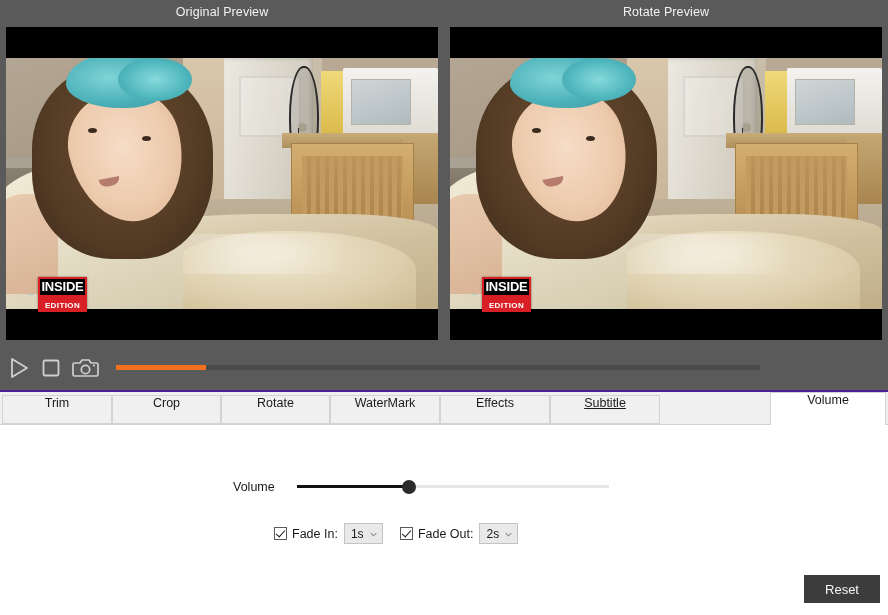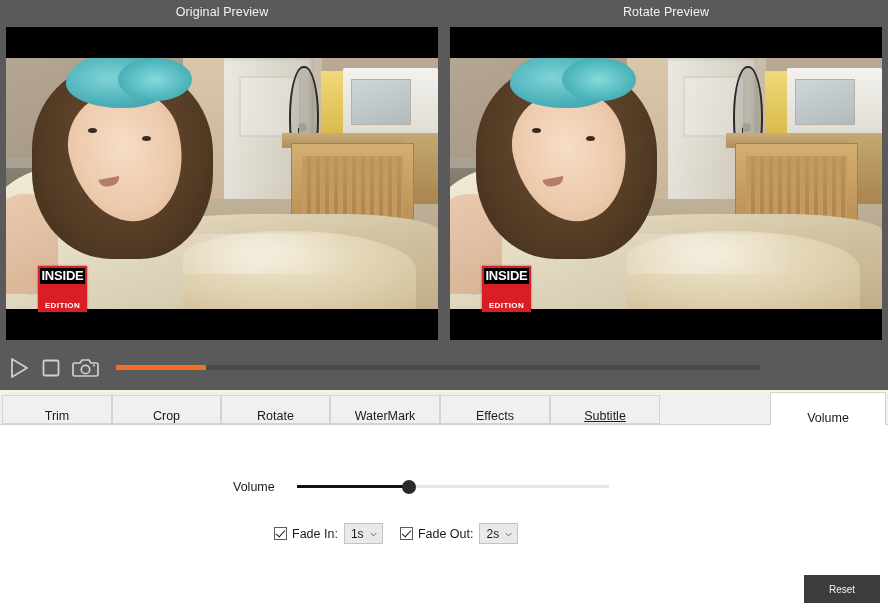--- a/index.html
+++ b/index.html
@@ -6,21 +6,21 @@
     margin: 0; padding: 0;
     width: 888px; height: 615px;
     overflow: hidden;
     font-family: "Liberation Sans", sans-serif;
   }
   body { background: #f0f0f0; }
 
   #app {
     position: relative;
     width: 888px; height: 546px;
-    background: #fef9c3;
+    background: #4c1d95;
   }
 
   
   .preview-area {
     position: absolute;
     top: 0; left: 0;
     width: 888px; height: 390px;
     background: #5a5a5a;
   }
   .preview-labels {
@@ -230,21 +230,21 @@
     padding: 1px 0 2px 0;
     font-family: "Liberation Sans", sans-serif;
   }
   .logo-bottom {
     background: #d81f26;
     color: #fff;
     font-size: 8px;
     font-weight: bold;
     text-align: center;
     letter-spacing: 0.4px;
-    padding: 18px 0 2px 0;
+    padding: 7px 0 2px 0;
   }
 
   
   .transport {
     position: absolute;
     top: 345px; left: 0;
     width: 888px; height: 45px;
   }
   .tbtn {
     position: absolute;
@@ -279,21 +279,21 @@
   }
   .tab {
     position: absolute;
     top: 3px; height: 29px;
     background: #f0f0f0;
     border: 1px solid #d3d3d3;
     box-sizing: border-box;
     font-size: 12.5px;
     color: #1a1a1a;
     display: flex;
-    align-items: flex-end;
+    align-items: flex-start;
     justify-content: center;
     cursor: pointer;
   }
   .tab.active {
     top: 0; height: 33px;
     background: #ffffff;
     border-bottom: none;
     border-color: #d3d3d3;
     z-index: 3;
   }
@@ -396,21 +396,21 @@
     right: 5px; top: 7px;
     width: 7px; height: 7px;
   }
 
   .reset-btn {
     position: absolute;
     right: 8px; bottom: 12px;
     width: 76px; height: 28px;
     background: #3c3c3c;
     color: #f5f5f5;
-    font-size: 10px;
+    font-size: 13px;
     display: flex;
     align-items: center;
     justify-content: center;
     cursor: pointer;
     border: none;
     font-family: "Liberation Sans", sans-serif;
   }
 </style>
 </head>
 <body>

